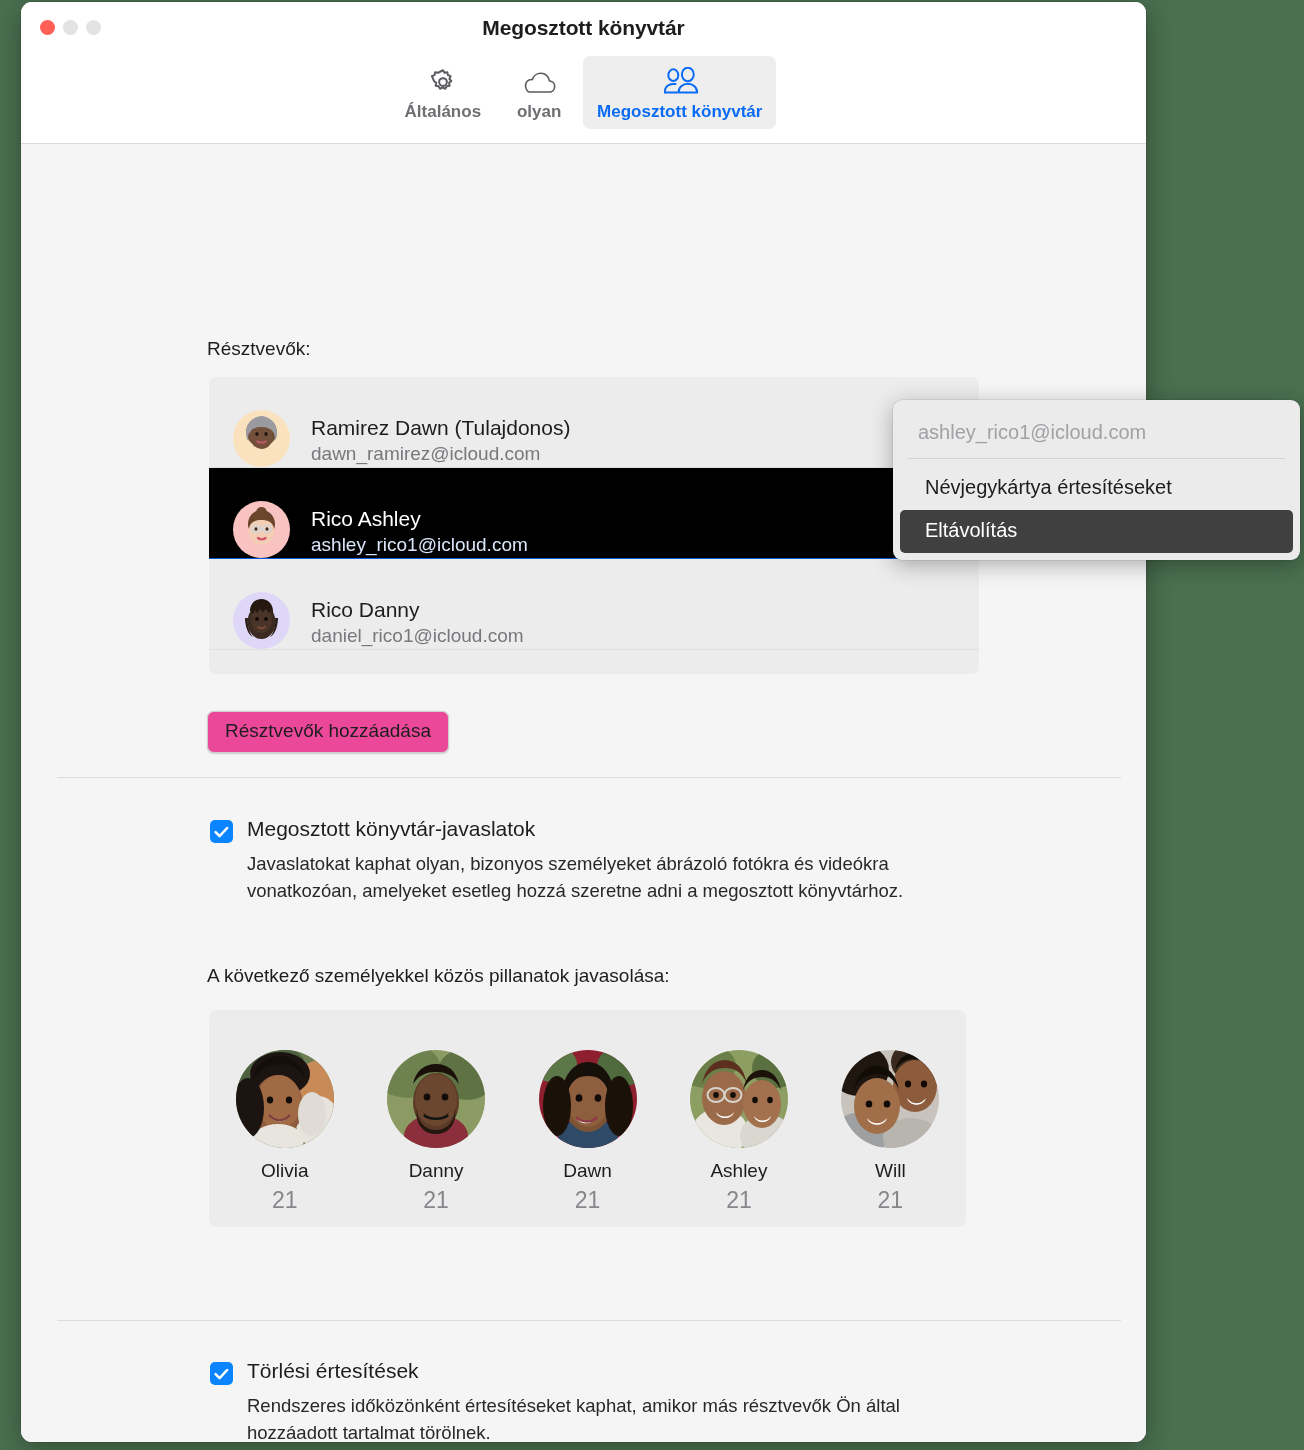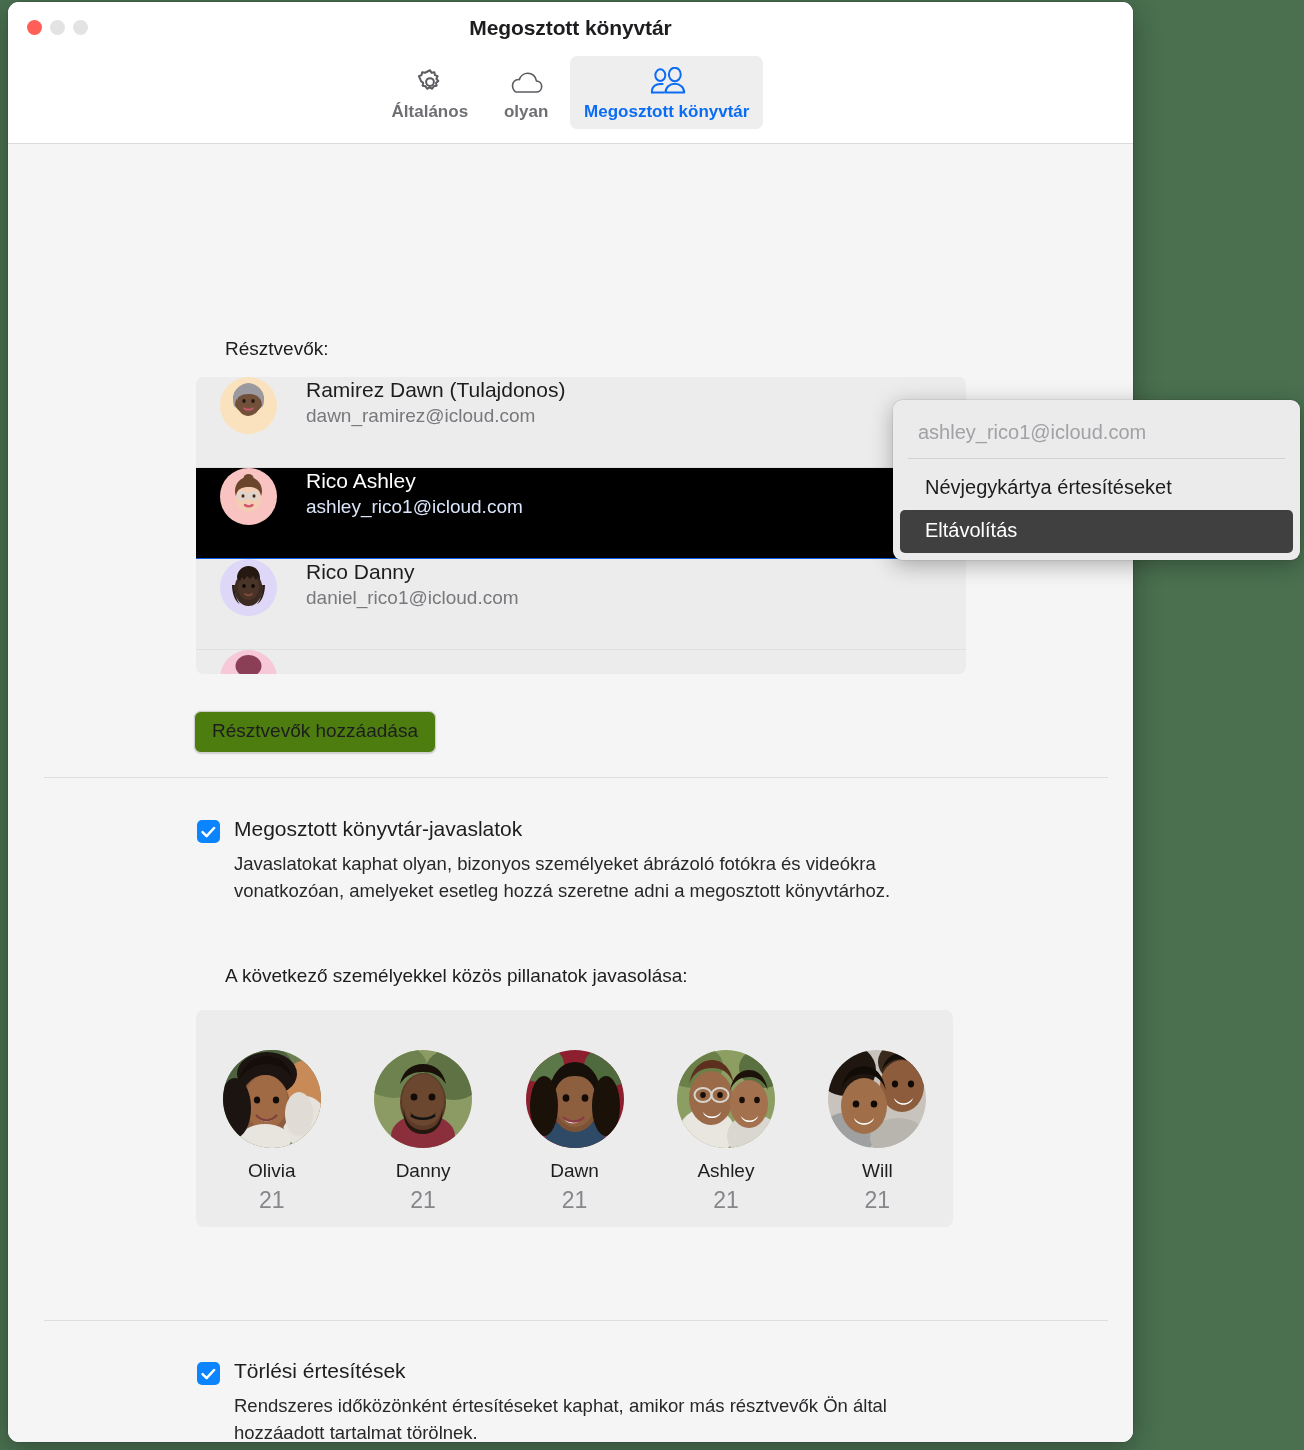--- a/index.html
+++ b/index.html
@@ -12,21 +12,21 @@
   }
 
   body {
     background: #4a7050;
     position: relative;
   }
 
   
   #window {
     position: absolute;
-    left: 8px;
+    left: 21px;
     top: 2px;
     width: 1125px;
     height: 1440px;
     background: #f5f5f5;
     border-radius: 11px;
     box-shadow: 0 6px 28px rgba(0,0,0,0.33), 0 0 0 0.5px rgba(0,0,0,0.15);
     overflow: hidden;
   }
 
   
@@ -97,44 +97,42 @@
   
   #content {
     position: relative;
     height: calc(100% - 142px);
     background: #f5f5f5;
   }
 
   .section-label {
     font-size: 19px;
     color: #1d1d1f;
-    margin-left: 31px;
   }
 
   #participants-label { position: absolute; left: 186px; top: 194px; }
 
   
   #participants-box {
     position: absolute;
     left: 188px;
     top: 233px;
     width: 770px;
     height: 297px;
     background: #ececec;
     border-radius: 7px;
     overflow: hidden;
   }
   .prow {
     position: relative;
     display: flex;
-    align-items: flex-start;
+    align-items: flex-end;
     height: 91px;
     padding-left: 24px;
     border-bottom: 1px solid #e0e0e0;
-    gap: 8px;
   }
   .prow.sel { background: #000000; border-bottom-color: #0a58e0; }
   .prow .avatar {
     width: 57px; height: 57px;
     border-radius: 50%;
     flex: 0 0 auto;
     position: relative;
     overflow: hidden;
   }
   .prow .ptext { margin-left: 21px; }
@@ -169,21 +167,21 @@
   #more-btn i {
     width: 5.5px; height: 5.5px;
     border-radius: 50%;
     background: #0a58e0;
     display: block;
   }
 
   
   .push-btn {
     position: absolute;
-    background: #4d7c0f;
+    background: #ec4899;
     border: 0.5px solid #cfcfcf;
     border-radius: 7px;
     box-shadow: 0 0.5px 1.5px rgba(0,0,0,0.16);
     font-size: 19px;
     color: #1d1d1f;
     padding: 8px 17px 10px 17px;
     font-family: "Liberation Sans", sans-serif;
     cursor: default;
     white-space: nowrap;
   }

